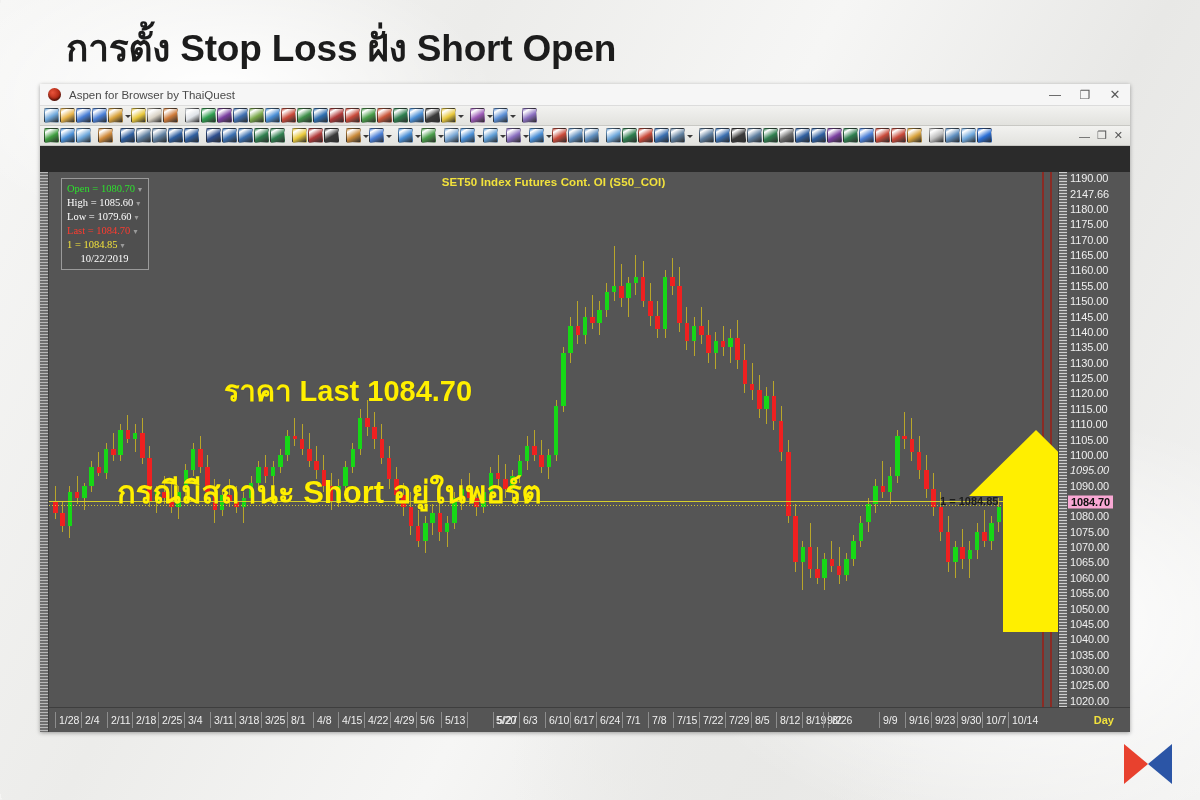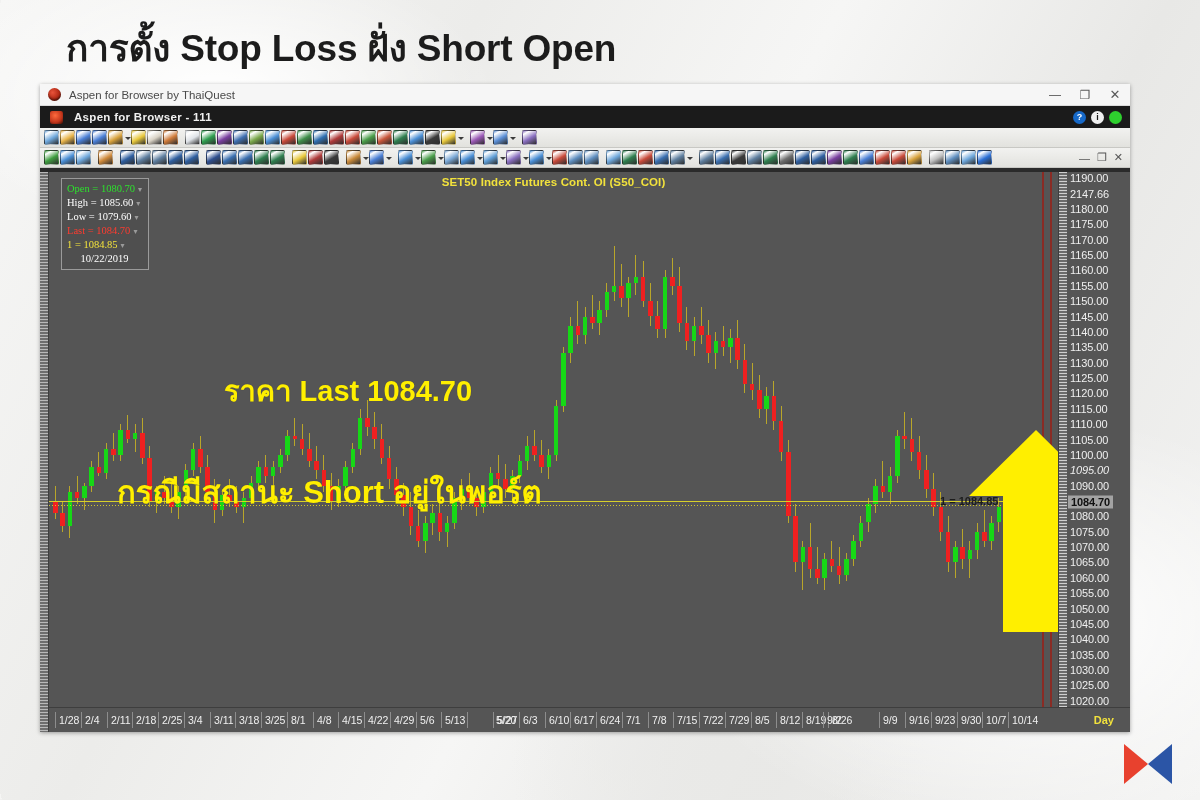--- a/index.html
+++ b/index.html
@@ -116,21 +116,21 @@
   }
   #price-axis-ticks{
     position:absolute; left:0; top:0; width:8px; bottom:0;
     background:repeating-linear-gradient(to bottom,#cfcfcf 0 1px,#6b6b6b 1px 3px);
   }
   .price-label{
     position:absolute; left:11px; font-size:11px; color:#efefef;
     transform:translateY(-50%); white-space:nowrap; letter-spacing:-0.1px;
   }
   .price-label.hl{
-    background:#a3a3a3; color:#111; font-weight:bold; padding:0 3px 1px 3px;
+    background:#f9a8d4; color:#111; font-weight:bold; padding:0 3px 1px 3px;
     left:9px;
   }
   #axis-redline{
     position:absolute; left:-9px; top:0; bottom:0; width:2px; background:#8a2b24;
   }
   #date-axis{
     position:absolute; left:9px; right:0; bottom:0; height:25px;
     background:#555555; border-top:1px solid #3e3e3e;
     display:flex; align-items:center;
   }
@@ -215,29 +215,20 @@
   <div class="outer-titlebar">
     <span class="app-icon-outer"></span>
     <span class="outer-title-text">Aspen for Browser by ThaiQuest</span>
     <span class="win-ctrl-group">
       <span class="win-ctrl">—</span>
       <span class="win-ctrl">❐</span>
       <span class="win-ctrl close">✕</span>
     </span>
   </div>
 
-  <div class="inner-titlebar">
-    <span class="app-icon-inner"></span>
-    <span class="inner-title-text">Aspen for Browser  - 111</span>
-    <span class="inner-right">
-      <span class="badge-circ badge-q">?</span>
-      <span class="badge-circ badge-i">i</span>
-      <span class="badge-circ badge-dot"></span>
-    </span>
-  </div>
 
   <div class="toolbar" id="toolbar-row-1">
       <span class="tb-icon" style="background: linear-gradient(150deg, rgb(111, 168, 220) 0%, rgb(255, 255, 255) 18%, rgb(111, 168, 220) 55%, rgb(47, 47, 47) 100%);"></span>
       <span class="tb-icon" style="background: linear-gradient(150deg, rgb(232, 180, 74) 0%, rgb(255, 255, 255) 18%, rgb(232, 180, 74) 55%, rgb(47, 47, 47) 100%);"></span>
       <span class="tb-icon" style="background: linear-gradient(150deg, rgb(74, 127, 214) 0%, rgb(255, 255, 255) 18%, rgb(74, 127, 214) 55%, rgb(47, 47, 47) 100%);"></span>
       <span class="tb-icon" style="background: linear-gradient(150deg, rgb(74, 127, 214) 0%, rgb(255, 255, 255) 18%, rgb(74, 127, 214) 55%, rgb(47, 47, 47) 100%);"></span>
       <span class="tb-icon" style="background: linear-gradient(150deg, rgb(216, 162, 60) 0%, rgb(255, 255, 255) 18%, rgb(216, 162, 60) 55%, rgb(47, 47, 47) 100%);"></span>
       <span class="tb-arrow"></span>
       <span class="tb-icon" style="background: linear-gradient(150deg, rgb(232, 200, 60) 0%, rgb(255, 255, 255) 18%, rgb(232, 200, 60) 55%, rgb(47, 47, 47) 100%);"></span>
       <span class="tb-icon" style="background: linear-gradient(150deg, rgb(217, 210, 197) 0%, rgb(255, 255, 255) 18%, rgb(217, 210, 197) 55%, rgb(47, 47, 47) 100%);"></span>

